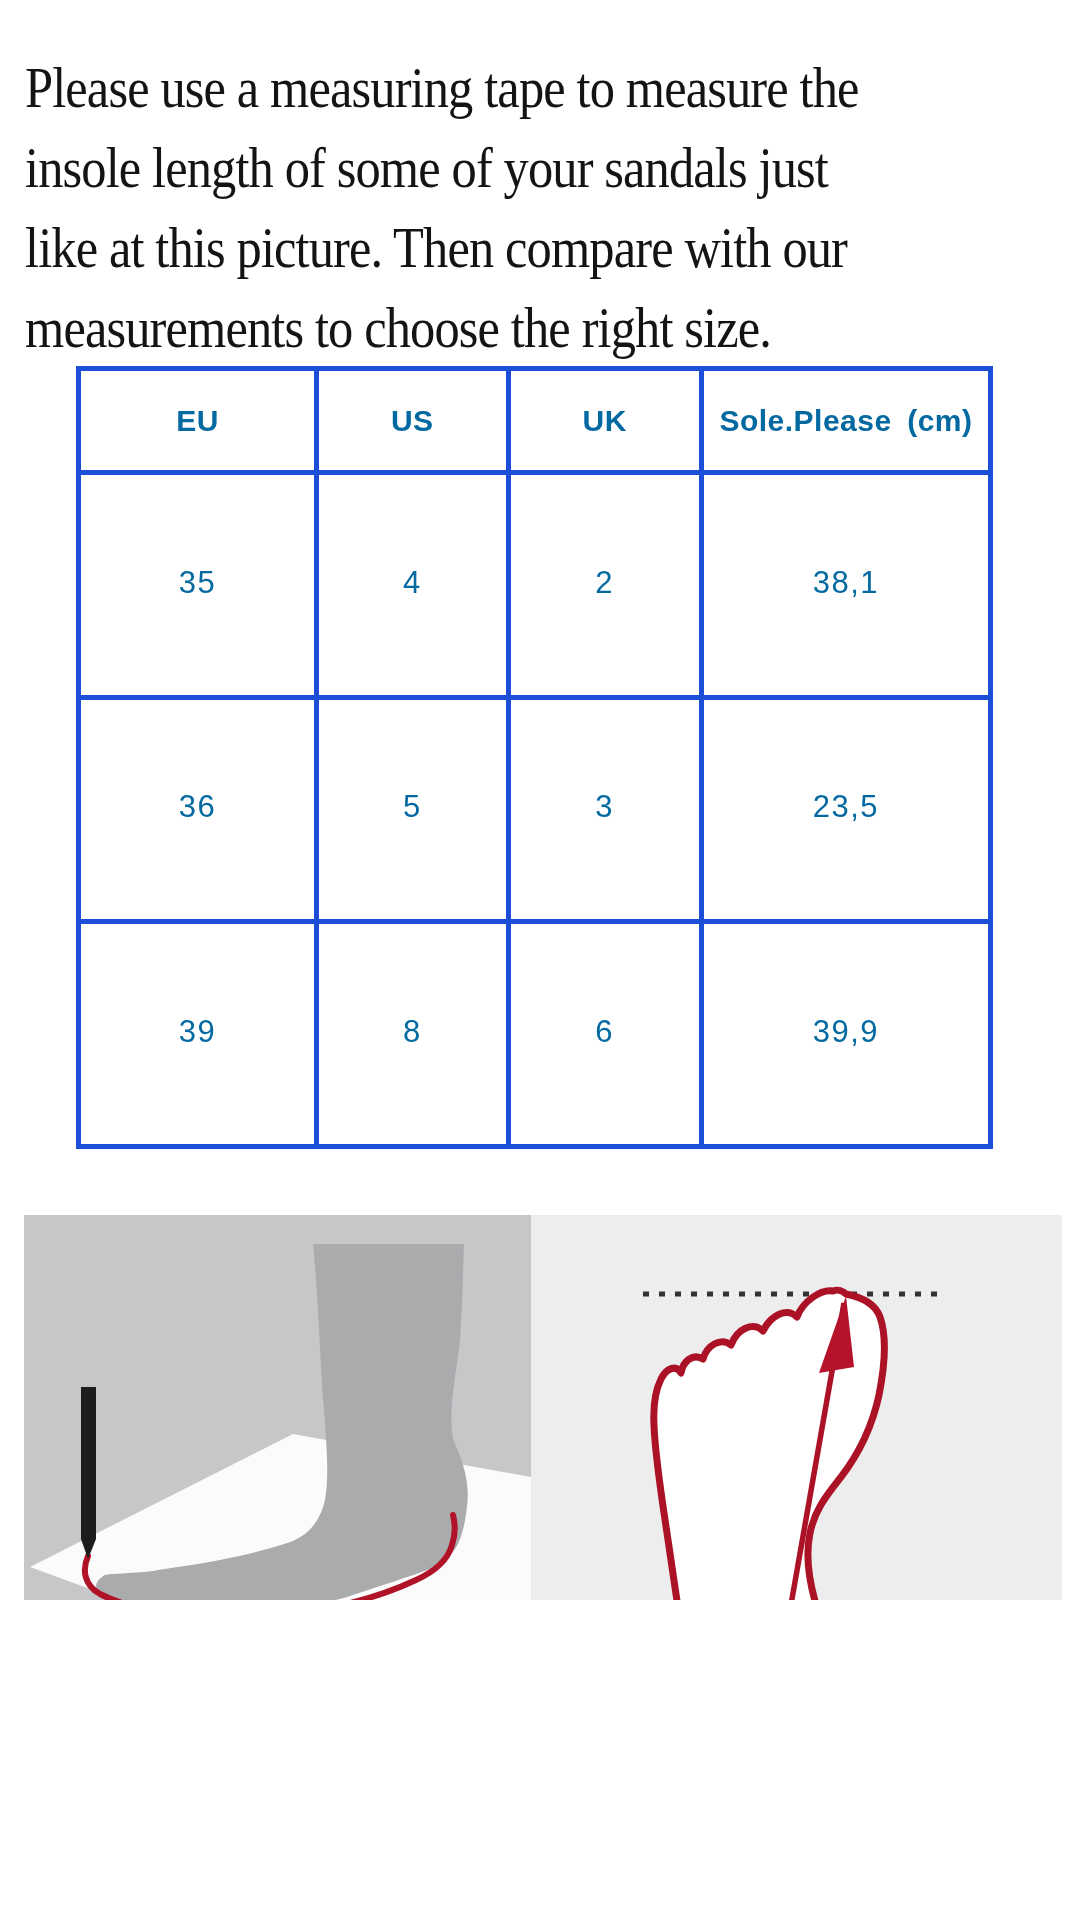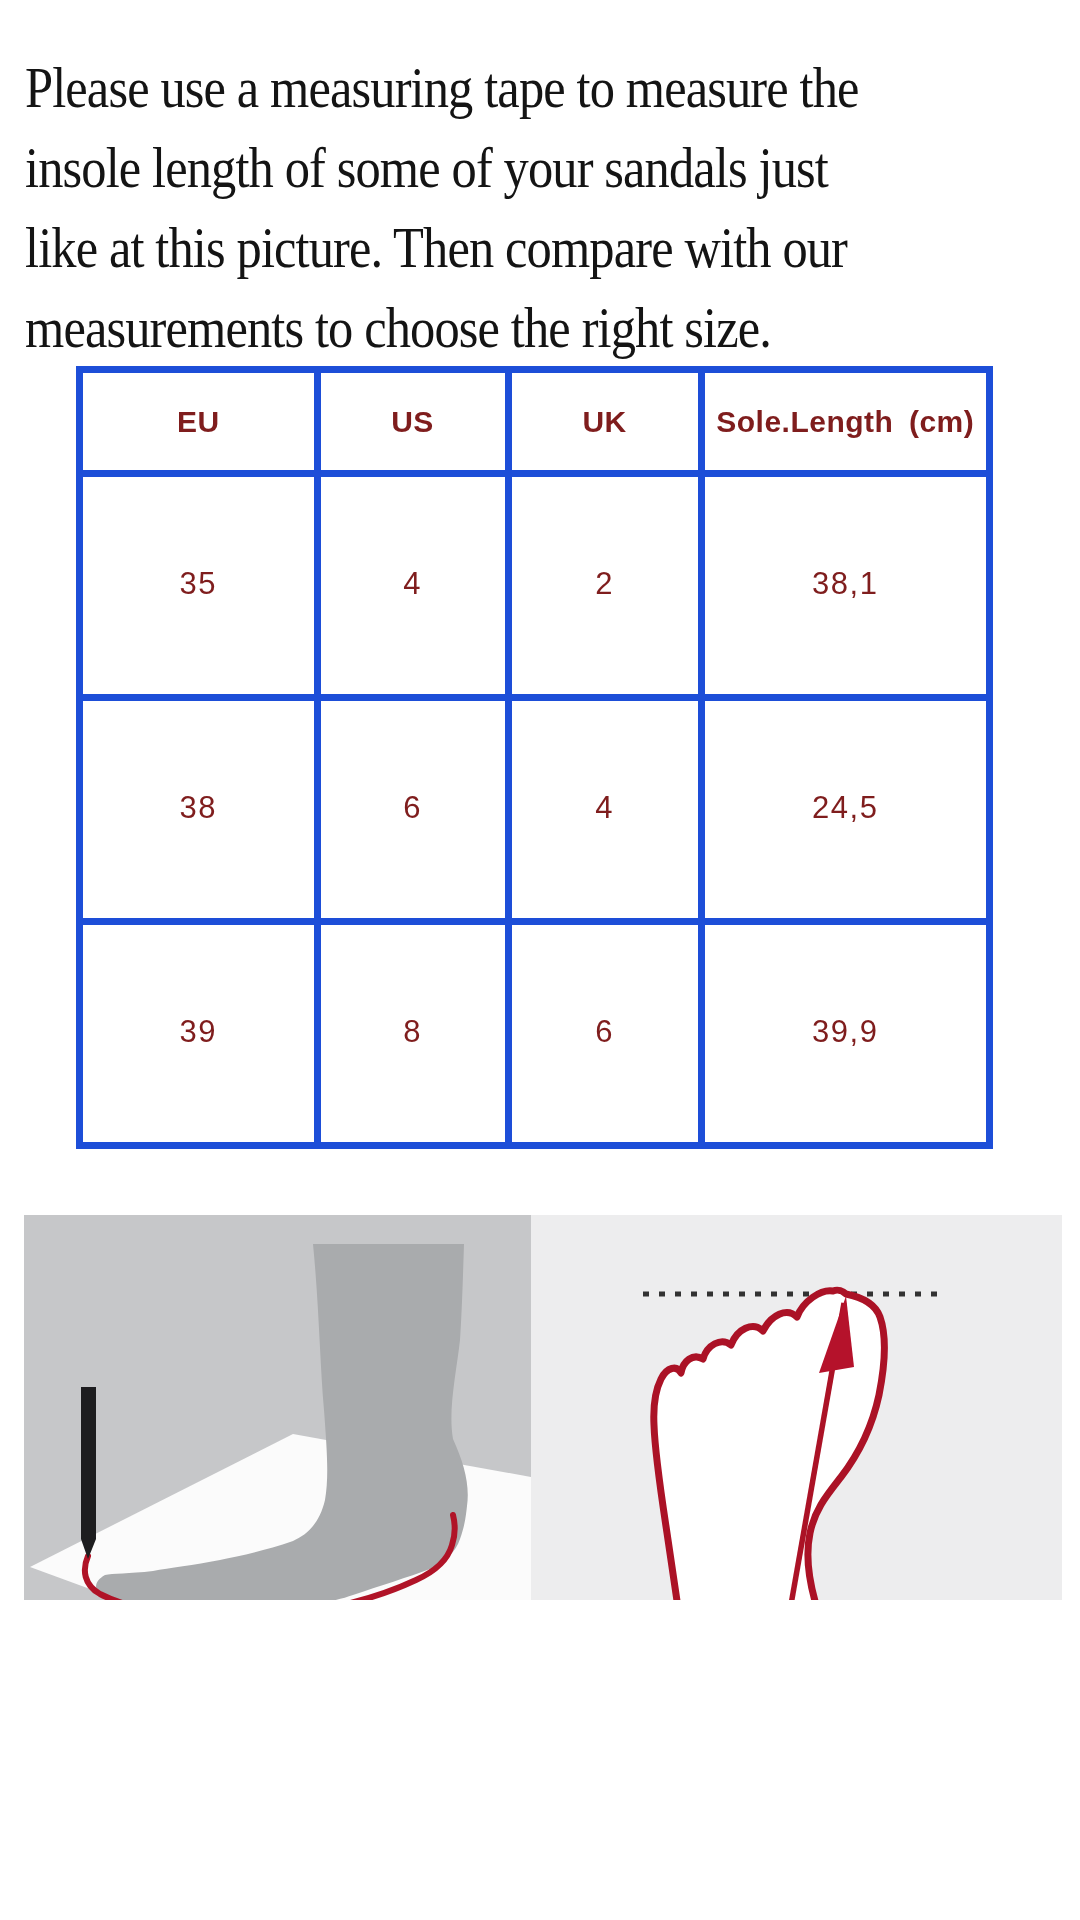--- a/index.html
+++ b/index.html
@@ -9,22 +9,22 @@
   
   .intro{position:absolute;left:25px;top:48px;}
   .intro-line{font-family:"Liberation Serif",serif;font-size:58px;line-height:80px;
               color:#141414;white-space:nowrap;letter-spacing:-1px;
               transform:scaleX(0.87);transform-origin:0 50%;}
 
   
   .size-table{position:absolute;left:76px;top:366px;width:917px;height:783px;
               border-collapse:collapse;table-layout:fixed;background:#ffffff;
               border:4px solid #0f0f0f;}
-  .size-table th,.size-table td{border:7px solid #1d4ed8;text-align:center;vertical-align:middle;
-              padding:0;color:#7f1d1d;}
+  .size-table th,.size-table td{border:5px solid #1d4ed8;text-align:center;vertical-align:middle;
+              padding:0;color:#0369a1;}
   .size-table thead tr{height:104px;}
   .size-table th{font-size:30px;font-weight:bold;letter-spacing:0.5px;}
   .size-table td{font-size:31px;font-weight:400;letter-spacing:1.5px;padding-bottom:4px;text-align:center;}
 
   
   .panels{position:absolute;left:0;top:1215px;width:1080px;height:660px;}
   .panel{position:absolute;top:0;height:660px;}
   .panel-left{left:24px;width:507px;background:#c6c7c9;}
   .panel-right{left:531px;width:531px;background:#ededee;}
   .panel svg{position:absolute;left:0;top:0;}
@@ -46,35 +46,35 @@
       <col style="width:26.1%">
       <col style="width:21.0%">
       <col style="width:21.2%">
       <col style="width:31.7%">
     </colgroup>
     <thead>
       <tr>
           <th>EU</th>
           <th>US</th>
           <th>UK</th>
-          <th>Sole.Length (cm)</th>
+          <th>Sole.Please (cm)</th>
         </tr>
     </thead>
     <tbody>
         <tr>
           <td>35</td>
           <td>4</td>
           <td>2</td>
           <td>38,1</td>
         </tr>
         <tr>
-          <td>38</td>
-          <td>6</td>
-          <td>4</td>
-          <td>24,5</td>
+          <td>36</td>
+          <td>5</td>
+          <td>3</td>
+          <td>23,5</td>
         </tr>
         <tr>
           <td>39</td>
           <td>8</td>
           <td>6</td>
           <td>39,9</td>
         </tr>
       </tbody>
   </table>
 

